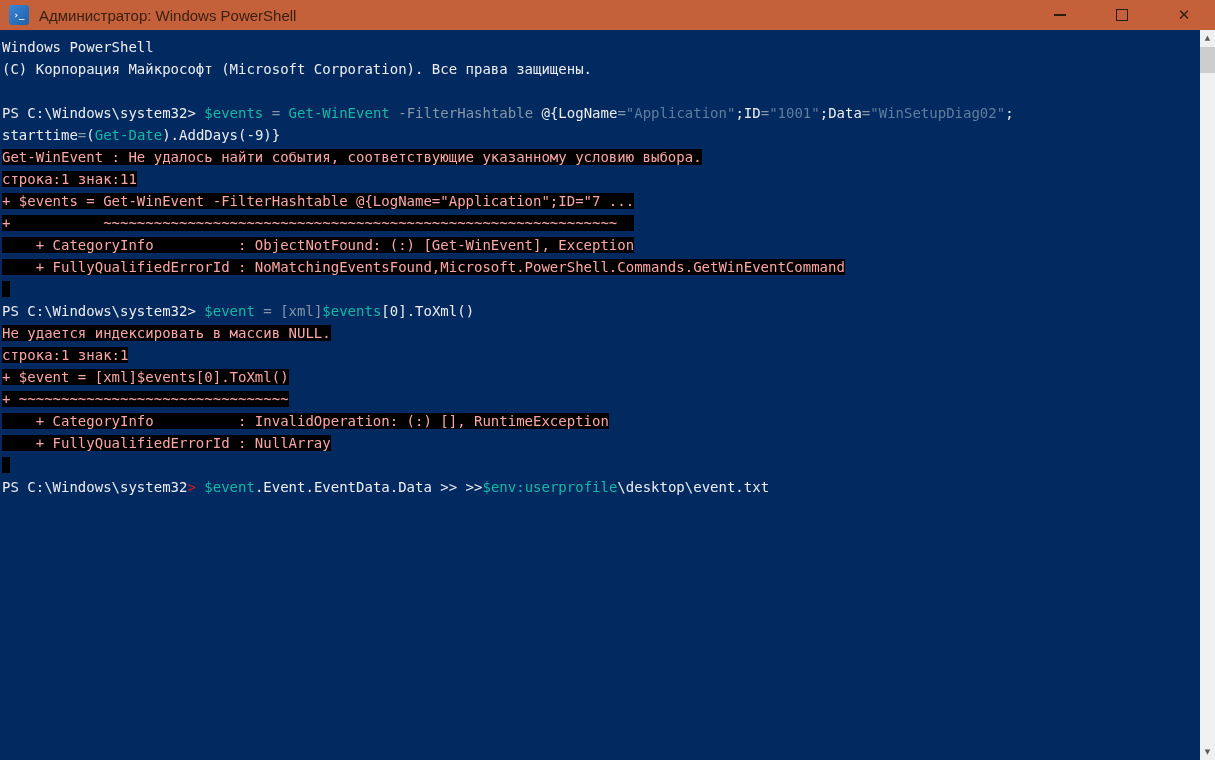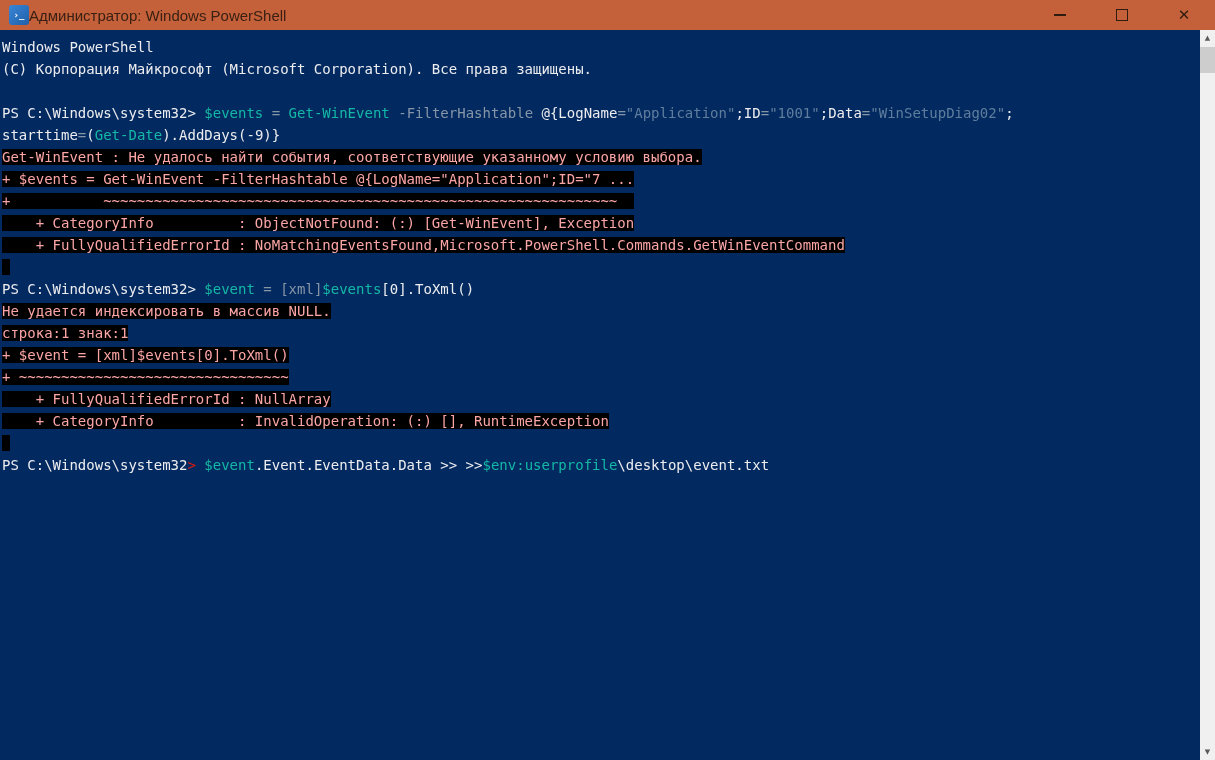--- a/index.html
+++ b/index.html
@@ -11,21 +11,21 @@
     background:#C5613A;display:flex;align-items:center;
     font-family:"Liberation Sans",sans-serif;
   }
   .ps-icon{
     width:20px;height:20px;margin-left:9px;border-radius:3px;
     background:linear-gradient(135deg,#3A86D8,#1F5FA8);
     color:#fff;font-family:"DejaVu Sans Mono",monospace;font-size:9px;font-weight:bold;
     display:flex;align-items:center;justify-content:center;letter-spacing:0;
   }
   .title-text{
-    font-size:15px;color:#3A2013;white-space:nowrap;
+    margin-left:10px;font-size:15px;color:#3A2013;white-space:nowrap;
   }
   .caption-buttons{margin-left:auto;display:flex;height:100%;}
   .cap-btn{width:62px;height:100%;display:flex;align-items:center;justify-content:center;color:#2E1C10;}
   .min-glyph{width:12px;height:0;border-top:2px solid #2E1C10;}
   .max-glyph{width:12px;height:12px;border:1.5px solid #2E1C10;background:transparent;}
   .close-glyph{font-size:15px;line-height:15px;font-family:"DejaVu Sans",sans-serif;}
 
   
   .console{
     position:absolute;top:30px;left:0;right:0;bottom:0;background:#032A60;
@@ -75,32 +75,33 @@
     </div>
   </div>
 
   <div class="console">
       <div class="line"><span class="seg-w">Windows PowerShell</span></div>
       <div class="line"><span class="seg-w">(C) Корпорация Майкрософт (Microsoft Corporation). Все права защищены.</span></div>
       <div class="line"></div>
       <div class="line"><span class="seg-w">PS C:\Windows\system32&gt; </span><span class="seg-g">$events</span><span class="seg-d"> = </span><span class="seg-y">Get-WinEvent</span><span class="seg-w"> </span><span class="seg-d">-FilterHashtable</span><span class="seg-w"> @{</span><span class="seg-w">LogName</span><span class="seg-d">=</span><span class="seg-s">"Application"</span><span class="seg-w">;</span><span class="seg-w">ID</span><span class="seg-d">=</span><span class="seg-s">"1001"</span><span class="seg-w">;</span><span class="seg-w">Data</span><span class="seg-d">=</span><span class="seg-s">"WinSetupDiag02"</span><span class="seg-w">;</span></div>
       <div class="line"><span class="seg-w">starttime</span><span class="seg-d">=</span><span class="seg-w">(</span><span class="seg-y">Get-Date</span><span class="seg-w">).AddDays(-9)}</span></div>
       <div class="line"><span class="seg-e">Get-WinEvent : Не удалось найти события, соответствующие указанному условию выбора.</span></div>
+      <div class="line"><span class="seg-e">строка:1 знак:11</span></div>
       <div class="line"><span class="seg-e">+ $events = Get-WinEvent -FilterHashtable @{LogName="Application";ID="7 ...</span></div>
       <div class="line"><span class="seg-e">+           ~~~~~~~~~~~~~~~~~~~~~~~~~~~~~~~~~~~~~~~~~~~~~~~~~~~~~~~~~~~~~  </span></div>
       <div class="line"><span class="seg-e">    + CategoryInfo          : ObjectNotFound: (:) [Get-WinEvent], Exception</span></div>
       <div class="line"><span class="seg-e">    + FullyQualifiedErrorId : NoMatchingEventsFound,Microsoft.PowerShell.Commands.GetWinEventCommand</span></div>
       <div class="line"><span class="seg-e"> </span></div>
       <div class="line"><span class="seg-w">PS C:\Windows\system32&gt; </span><span class="seg-g">$event</span><span class="seg-d"> = </span><span class="seg-d">[xml]</span><span class="seg-g">$events</span><span class="seg-w">[0].ToXml()</span></div>
       <div class="line"><span class="seg-e">Не удается индексировать в массив NULL.</span></div>
       <div class="line"><span class="seg-e">строка:1 знак:1</span></div>
       <div class="line"><span class="seg-e">+ $event = [xml]$events[0].ToXml()</span></div>
       <div class="line"><span class="seg-e">+ ~~~~~~~~~~~~~~~~~~~~~~~~~~~~~~~~</span></div>
+      <div class="line"><span class="seg-e">    + CategoryInfo          : InvalidOperation: (:) [], RuntimeException</span></div>
       <div class="line"><span class="seg-e">    + FullyQualifiedErrorId : NullArray</span></div>
-      <div class="line"><span class="seg-e">    + CategoryInfo          : InvalidOperation: (:) [], RuntimeException</span></div>
       <div class="line"><span class="seg-e"> </span></div>
       <div class="line"><span class="seg-w">PS C:\Windows\system32</span><span class="seg-r">&gt;</span><span class="seg-w"> </span><span class="seg-g">$event</span><span class="seg-w">.Event.EventData.Data </span><span class="seg-w">&gt;&gt; &gt;&gt;</span><span class="seg-g">$env:userprofile</span><span class="seg-w">\desktop\event.txt</span></div>
     </div>
 
   <div class="scrollbar">
     <div class="sb-arrow sb-up">▲</div>
     <div class="sb-thumb"></div>
     <div class="sb-arrow sb-down">▼</div>
   </div>
 

